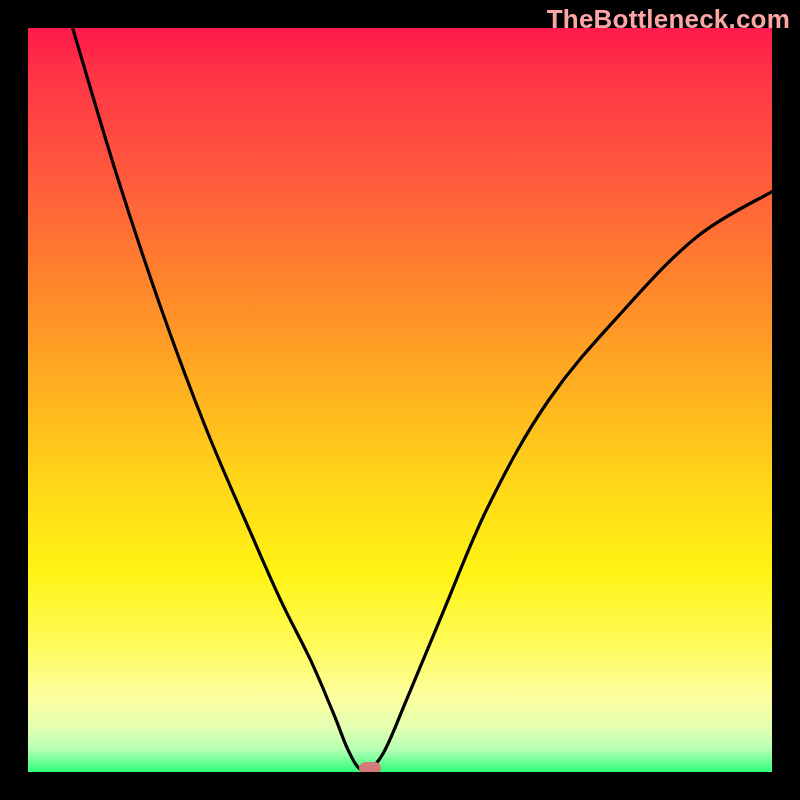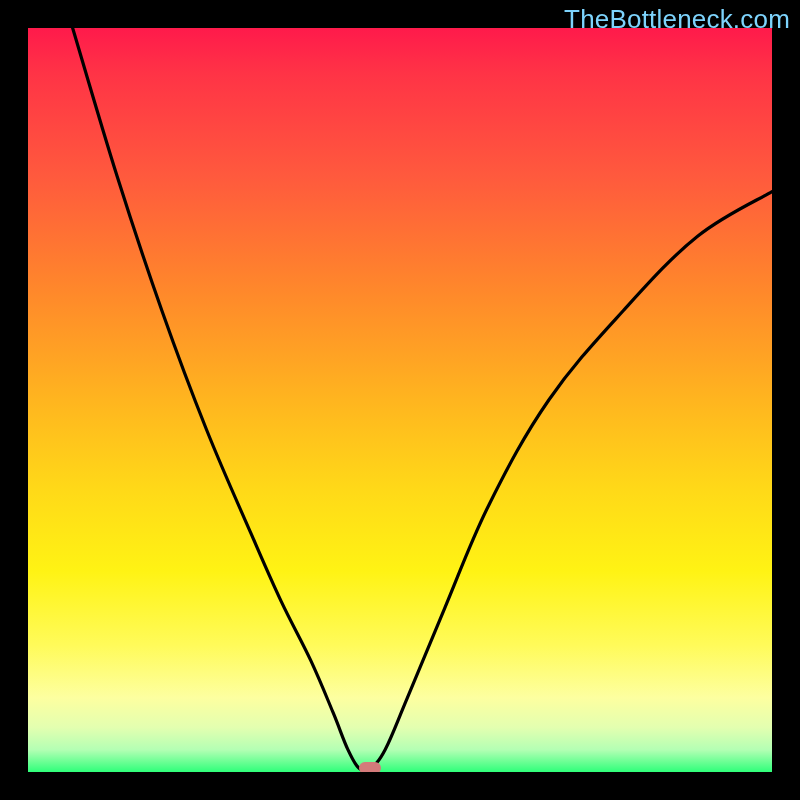--- a/index.html
+++ b/index.html
@@ -15,22 +15,22 @@
     position: relative;
     width: 800px;
     height: 800px;
     background: #000;
   }
   .watermark {
     position: absolute;
     top: 4px;
     right: 10px;
     font-size: 26px;
-    font-weight: 400;
-    color: #7dd3fc;
+    font-weight: 700;
+    color: #fca5a5;
     letter-spacing: 0.2px;
     z-index: 5;
     user-select: none;
   }
   .plot-area {
     position: absolute;
     left: 28px;
     top: 28px;
     width: 744px;
     height: 744px;

